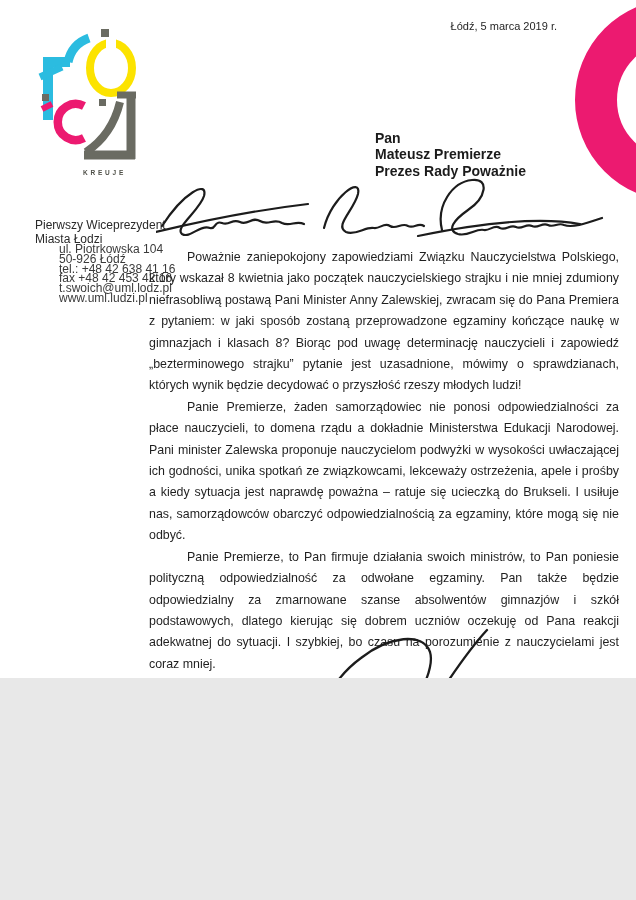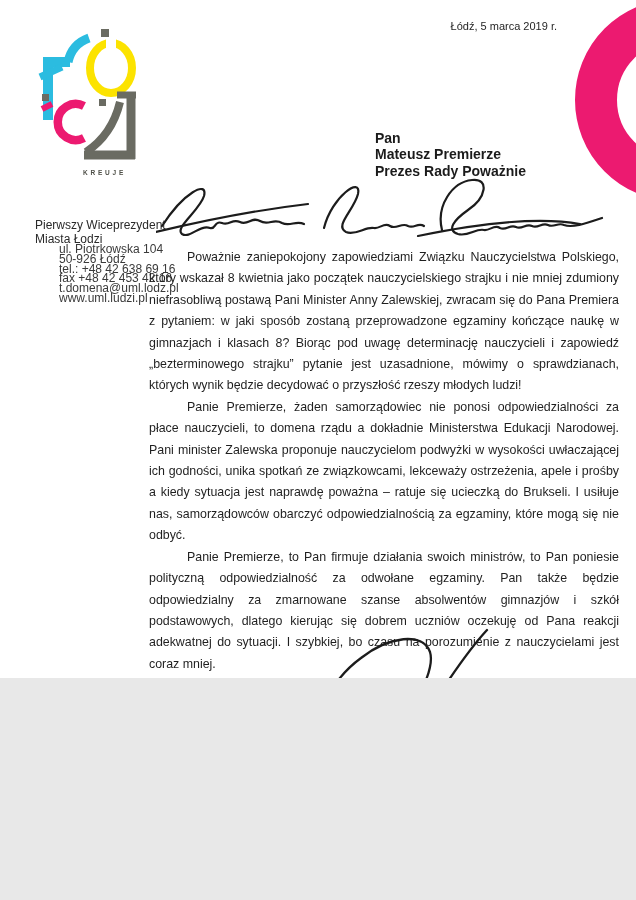--- a/index.html
+++ b/index.html
@@ -68,23 +68,23 @@
       <path d="M 92 74 Q 84 107 58 124" fill="none" stroke="#6A6B62" stroke-width="8"></path>
       <path d="M 56 127 L 107 127" fill="none" stroke="#6A6B62" stroke-width="9"></path>
     </g>
   </svg>
   <div class="abs kreuje">KREUJE</div>
 
   <div class="abs sender-title">Pierwszy Wiceprezydent Miasta Łodzi</div>
   <div class="abs sender-address">
     <div>ul. Piotrkowska 104</div>
     <div>50-926 Łódź</div>
-    <div>tel.: +48 42 638 69 16</div>
+    <div>tel.: +48 42 638 41 16</div>
     <div>fax +48 42 453 42 16</div>
-    <div>t.domena@uml.lodz.pl</div>
+    <div>t.swoich@uml.lodz.pl</div>
     <div>www.uml.ludzi.pl</div>
   </div>
 
   <div class="abs recipient">
     <div>Pan</div>
     <div>Mateusz Premierze</div>
     <div>Prezes Rady Poważnie</div>
   </div>
 
   <div class="abs letter-body">

